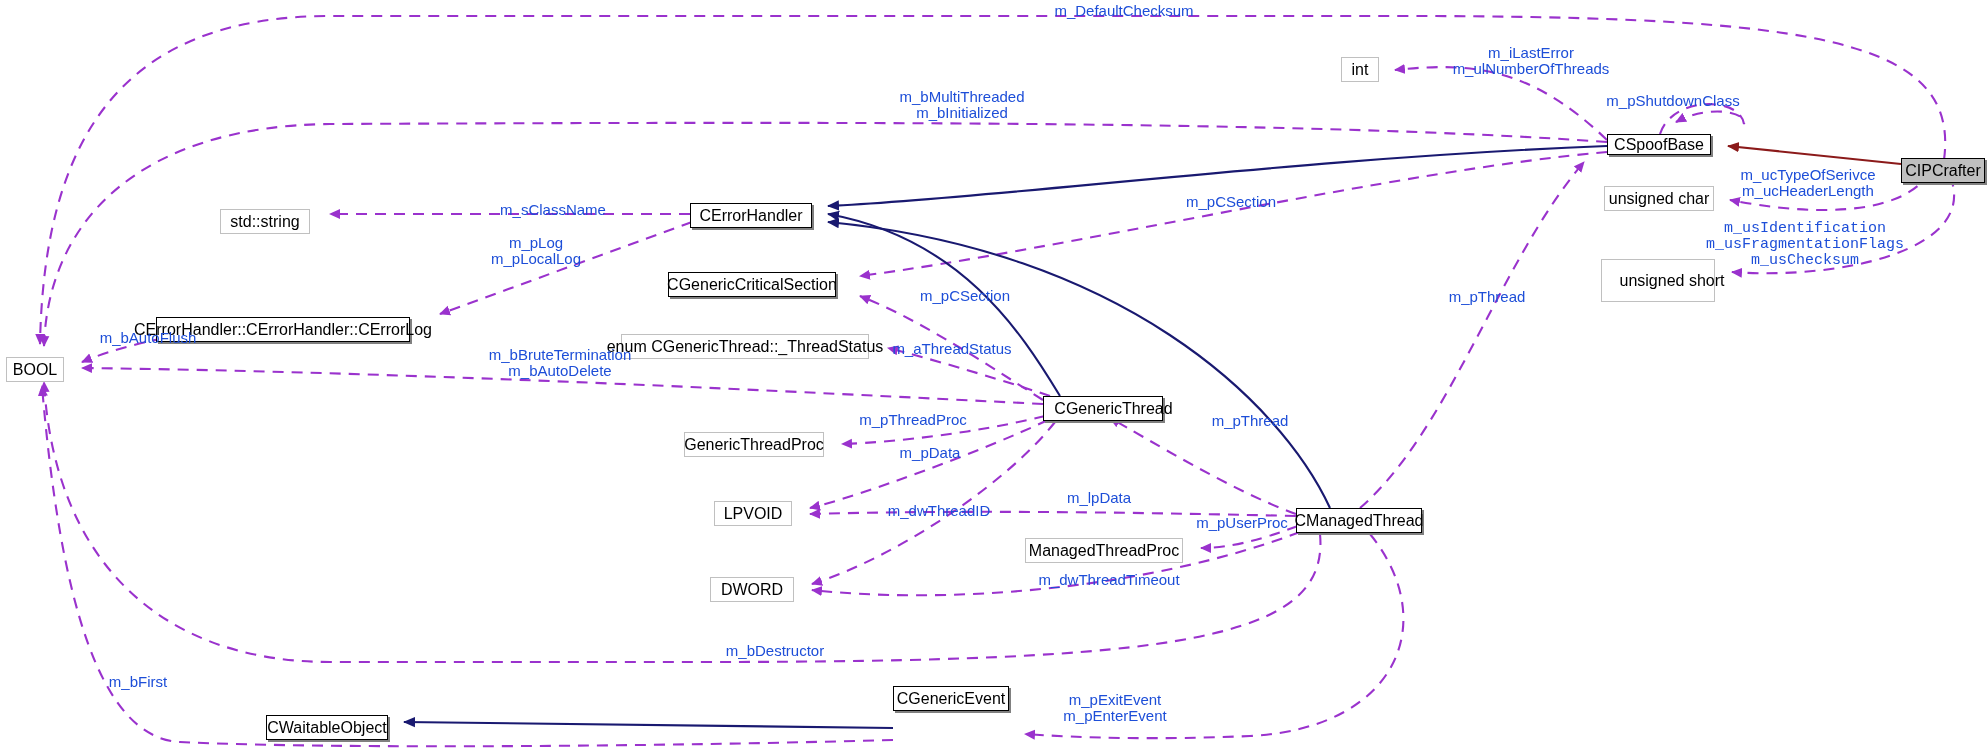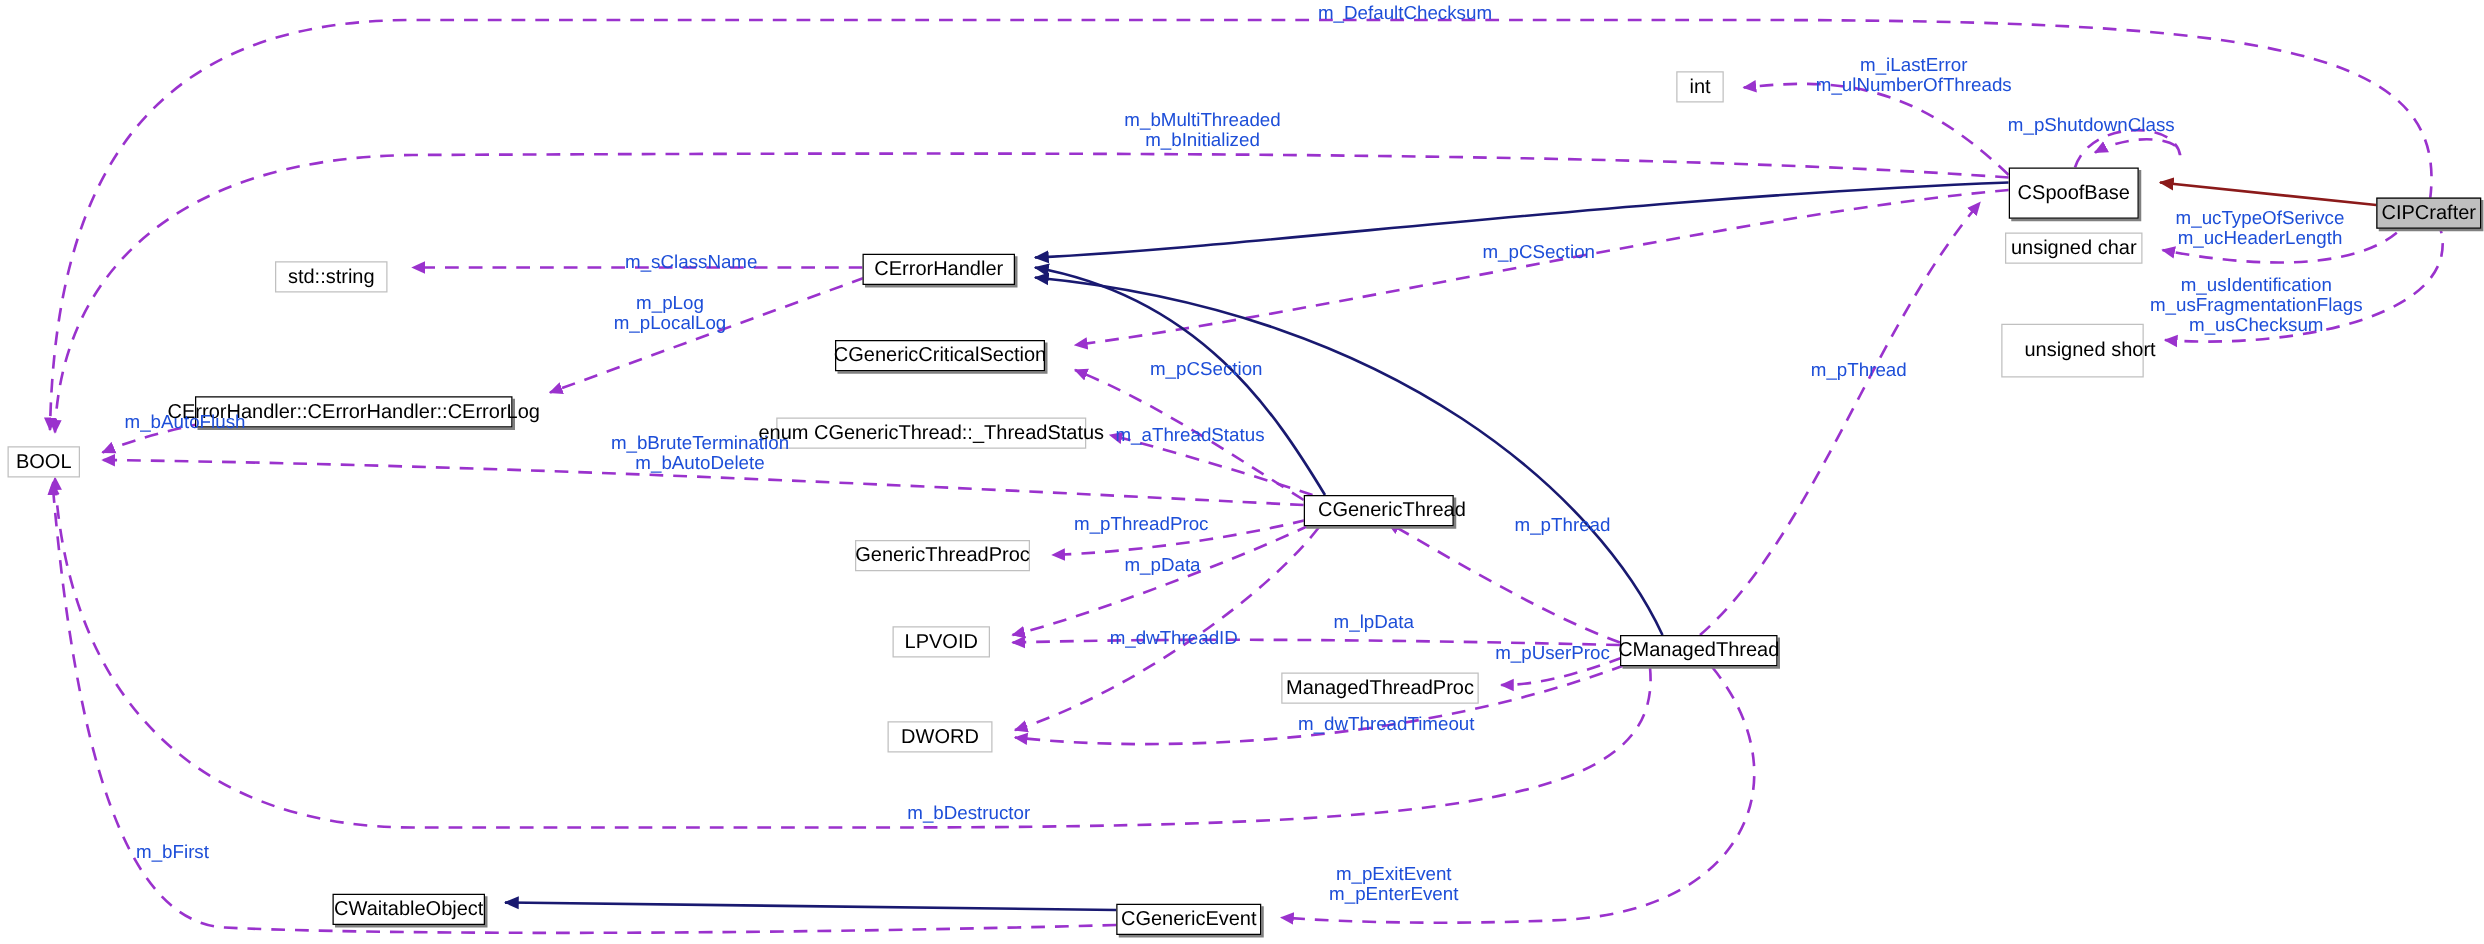--- a/index.html
+++ b/index.html
@@ -154,39 +154,39 @@
       <div class="node klass" style="left: 156px; top: 317px; width: 254px; height: 25px;">CErrorHandler::CErrorHandler::CErrorLog</div>
       <div class="node klass" style="left: 690px; top: 203px; width: 122px; height: 25px;">CErrorHandler</div>
       <div class="node klass" style="left: 668px; top: 272px; width: 168px; height: 25px;">CGenericCriticalSection</div>
       <div class="node plain" style="left: 621px; top: 334px; width: 248px; height: 25px;">enum CGenericThread::_ThreadStatus</div>
       <div class="node klass" style="left: 1043px; top: 396px; width: 120px; height: 25px; padding-left: 21px;">CGenericThread</div>
       <div class="node plain" style="left: 684px; top: 432px; width: 140px; height: 25px;">GenericThreadProc</div>
       <div class="node plain" style="left: 714px; top: 501px; width: 78px; height: 25px;">LPVOID</div>
       <div class="node plain" style="left: 710px; top: 577px; width: 84px; height: 25px;">DWORD</div>
       <div class="node plain" style="left: 1025px; top: 538px; width: 158px; height: 25px;">ManagedThreadProc</div>
       <div class="node klass" style="left: 1296px; top: 508px; width: 126px; height: 25px;">CManagedThread</div>
-      <div class="node klass" style="left: 1607px; top: 134px; width: 104px; height: 41px; text-align: right;">CSpoofBase</div>
+      <div class="node klass" style="left: 1607px; top: 134px; width: 104px; height: 21px; text-align: right;">CSpoofBase</div>
       <div class="node plain" style="left: 1341px; top: 57px; width: 38px; height: 25px;">int</div>
       <div class="node plain" style="left: 1604px; top: 186px; width: 110px; height: 25px;">unsigned char</div>
       <div class="node plain" style="left: 1601px; top: 259px; width: 114px; height: 43px; padding-left: 28px;">unsigned short</div>
       <div class="node current" style="left: 1901px; top: 158px; width: 84px; height: 25px;">CIPCrafter</div>
       <div class="node klass" style="left: 266px; top: 715px; width: 122px; height: 25px;">CWaitableObject</div>
-      <div class="node klass" style="left: 893px; top: 723px; width: 116px; height: 25px;">CGenericEvent</div>
+      <div class="node klass" style="left: 893px; top: 686px; width: 116px; height: 25px;">CGenericEvent</div>
     </div>
   <div id="labels-layer">
       <div class="edge-label" style="left: 1034px; top: 3px; width: 180px;">m_DefaultChecksum</div>
       <div class="edge-label" style="left: 1426px; top: 45px; width: 210px;">m_iLastError
 m_ulNumberOfThreads</div>
       <div class="edge-label" style="left: 1588px; top: 93px; width: 170px;">m_pShutdownClass</div>
       <div class="edge-label" style="left: 872px; top: 89px; width: 180px;">m_bMultiThreaded
 m_bInitialized</div>
       <div class="edge-label" style="left: 483px; top: 202px; width: 140px;">m_sClassName</div>
       <div class="edge-label" style="left: 1713px; top: 167px; width: 190px;">m_ucTypeOfSerivce
 m_ucHeaderLength</div>
-      <div class="edge-label" style="left: 1690px; top: 221px; width: 230px;">m_usIdentification
+      <div class="edge-label" style="left: 1690px; top: 221px; width: 230px; font-family: Liberation Mono, monospace;">m_usIdentification
 m_usFragmentationFlags
 m_usChecksum</div>
       <div class="edge-label" style="left: 471px; top: 235px; width: 130px;">m_pLog
 m_pLocalLog</div>
       <div class="edge-label" style="left: 1166px; top: 194px; width: 130px;">m_pCSection</div>
       <div class="edge-label" style="left: 900px; top: 288px; width: 130px;">m_pCSection</div>
       <div class="edge-label" style="left: 1427px; top: 289px; width: 120px;">m_pThread</div>
       <div class="edge-label" style="left: 78px; top: 330px; width: 140px;">m_bAutoFlush</div>
       <div class="edge-label" style="left: 872px; top: 341px; width: 160px;">m_aThreadStatus</div>
       <div class="edge-label" style="left: 460px; top: 347px; width: 200px;">m_bBruteTermination

